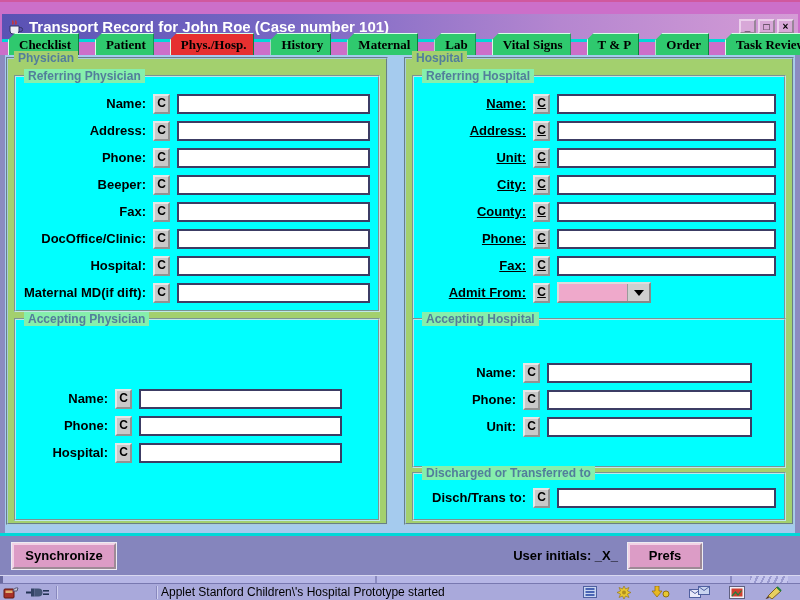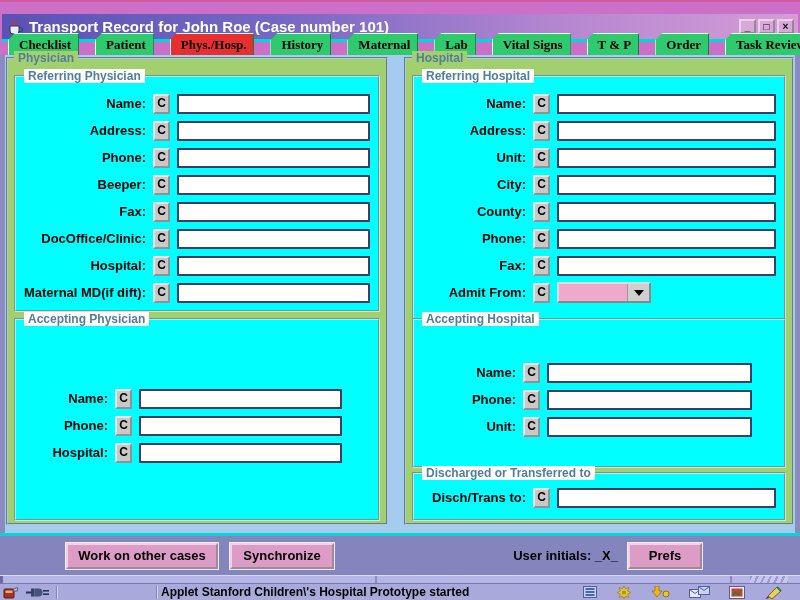--- a/index.html
+++ b/index.html
@@ -28,21 +28,21 @@
 
   
   .content { position:absolute; top:55px; left:0; right:0; height:478px; background:#A5CBEE;
     border-left:5px solid #8B8BC0; border-right:5px solid #8B8BC0; }
   .gpanel { position:absolute; top:2px; bottom:8px; background:#A3D06E; border:2px groove #A8CCDC; }
   #physician-panel { left:1px; width:382px; }
   #hospital-panel { left:399px; right:1px; }
   .gtitle { position:absolute; top:-8px; left:6px; background:#A3D06E; color:#527E9B;
     font:bold 12px "Liberation Sans",sans-serif; padding:0 4px; line-height:14px; }
   .cpanel { position:absolute; left:6px; right:6px; background:#00FFFF; border:2px groove #BFE8E8; }
-  .ctitle { position:absolute; top:-8px; left:8px; background:#ffffff; color:#527E9B;
+  .ctitle { position:absolute; top:-8px; left:8px; background:#86efac; color:#527E9B;
     font:bold 12px "Liberation Sans",sans-serif; padding:0 4px; line-height:14px; }
 
   .row { display:flex; align-items:center; height:21px; margin:0 8px 6px 0; }
   .flabel { font:bold 13px "Liberation Sans",sans-serif; color:#000; text-align:right; margin-right:7px; flex:none; white-space:nowrap; }
   .refphys .flabel { width:130px; }
   .accphys .flabel { width:92px; }
   .refhosp .flabel { width:112px; }
   .acchosp .flabel { width:102px; }
   .disch   .flabel { width:112px; }
   .cbtn { width:17px; height:20px; background:#C9C9C9; border:2px outset #E6E6E6;
@@ -81,21 +81,21 @@
   .grip { position:absolute; right:12px; top:0; bottom:0; width:38px;
     background:repeating-linear-gradient(115deg,#9A9AD0 0 2px,#C6C6EE 2px 6px); cursor:nwse-resize; }
 
   
   .statusbar { position:absolute; top:583px; left:0; right:0; height:17px; background:#A9A9DB;
     border-top:1px solid #7878B0; display:flex; align-items:center;
     font:12px "Liberation Sans",sans-serif; color:#000; }
   .sicon { margin:0 3px; display:flex; align-items:center; }
   .vsep { width:2px; height:13px; background:#8888BE; border-right:1px solid #D0D0F0; margin:0 3px; flex:none; }
   .status-spacer { width:92px; flex:none; }
-  .status-text { white-space:nowrap; overflow:hidden;font-weight:bold; }
+  .status-text { white-space:nowrap; overflow:hidden; }
   .righticons { margin-left:auto; display:flex; align-items:center; gap:13px; margin-right:14px; }
 </style>
 </head>
 <body>
 
 <div class="window">
   <div class="topline"></div>
 
   <div class="titlebar">
     <svg width="18" height="18" viewBox="0 0 18 18">
@@ -190,21 +190,21 @@
           <span class="flabel">Hospital:</span>
           <button class="cbtn">C</button>
           <input class="tinput" style="">
         </div>
       </div>
     </div>
 
     <div class="gpanel" id="hospital-panel">
       <span class="gtitle">Hospital</span>
 
-      <div class="cpanel refhosp" style="top:16px;height:297px;">
+      <div class="cpanel refhosp" style="top:16px;height:297px;text-decoration:underline;">
         <span class="ctitle">Referring Hospital</span>
         <div class="row">
           <span class="flabel">Name:</span>
           <button class="cbtn">C</button>
           <input class="tinput" style="">
         </div>
         <div class="row">
           <span class="flabel">Address:</span>
           <button class="cbtn">C</button>
           <input class="tinput" style="">
@@ -270,21 +270,20 @@
         <div class="row">
           <span class="flabel">Disch/Trans to:</span>
           <button class="cbtn">C</button>
           <input class="tinput" style="">
         </div>
       </div>
     </div>
   </div>
 
   <div class="bottombar">
-    <button class="pbtn" id="work-btn">Work on other cases</button>
     <button class="pbtn" id="sync-btn">Synchronize</button>
     <span class="user-initials">User initials: _X_</span>
     <button class="pbtn" id="prefs-btn">Prefs</button>
   </div>
 
   <div class="hstrip">
     <span class="notch"></span>
     <span class="sep" style="left:375px;"></span>
     <span class="sep" style="left:730px;"></span>
     <span class="grip"></span>

